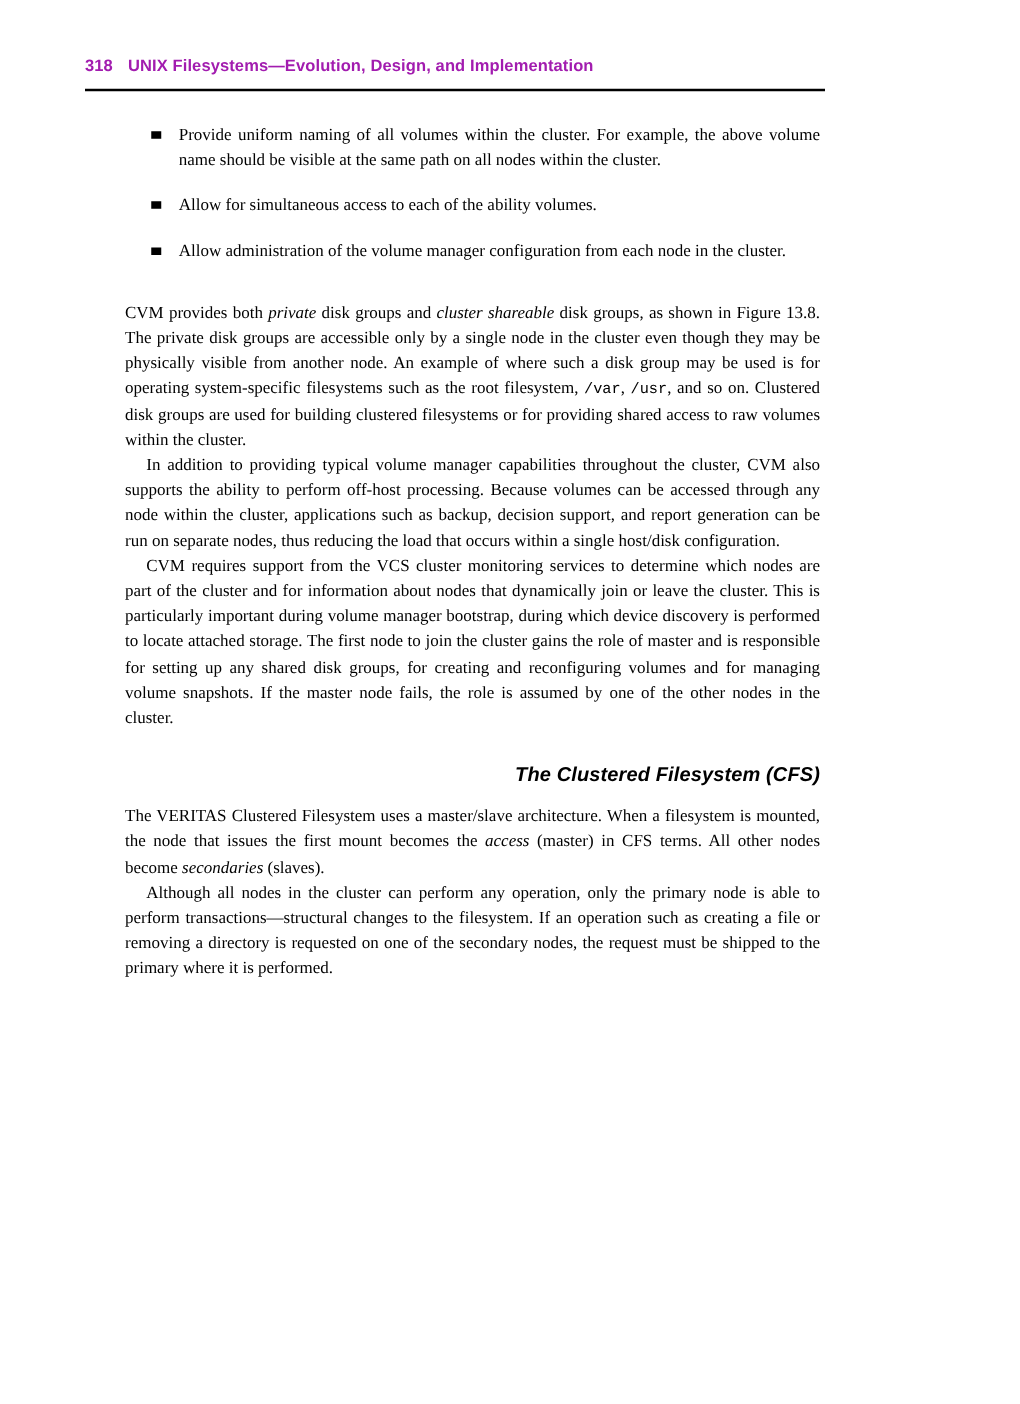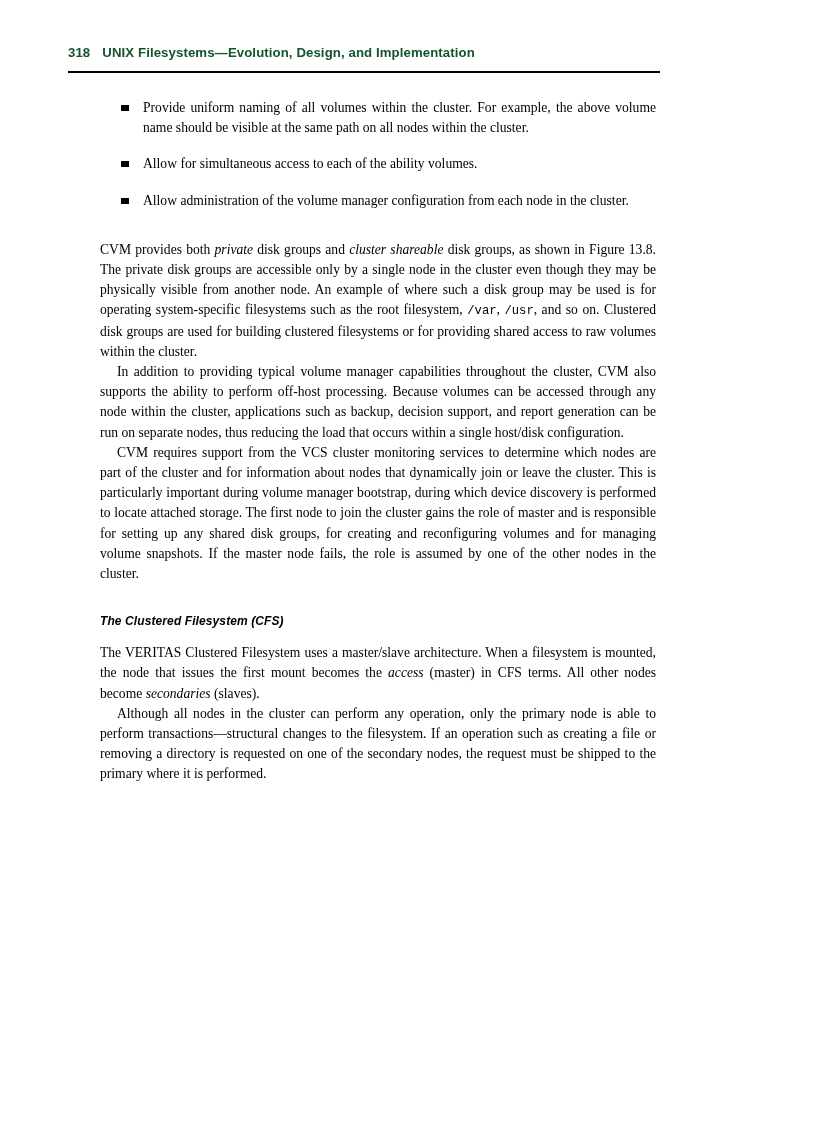--- a/index.html
+++ b/index.html
@@ -29,21 +29,21 @@
   .running-head {
     position: absolute;
     left: 68px;
     top: 45px;
     width: 592px;
     font-family: "Liberation Sans", sans-serif;
     font-weight: bold;
     font-size: 13.2px;
     letter-spacing: 0.1px;
     white-space: nowrap;
-    color: #14532d;
+    color: #a21caf;
   }
   .running-head .folio {
     display: inline-block;
     margin-right: 12px;
   }
   .running-head .head-title {
     display: inline-block;
   }
   .head-rule {
     position: absolute;
@@ -113,23 +113,24 @@
   .ital {
     font-style: italic;
   }
 
   
   h2.section-head {
     margin: 0;
     font-family: "Liberation Sans", sans-serif;
     font-style: italic;
     font-weight: bold;
-    font-size: 12px;
+    font-size: 16px;
     letter-spacing: 0.1px;
     line-height: 20px;
+    text-align: right;
   }
   .head-gap-before { height: 27px; }
   .head-gap-after  { height: 12px; }
 </style>
 </head>
 <body>
 
 <div class="page">
 
   <div class="running-head">

